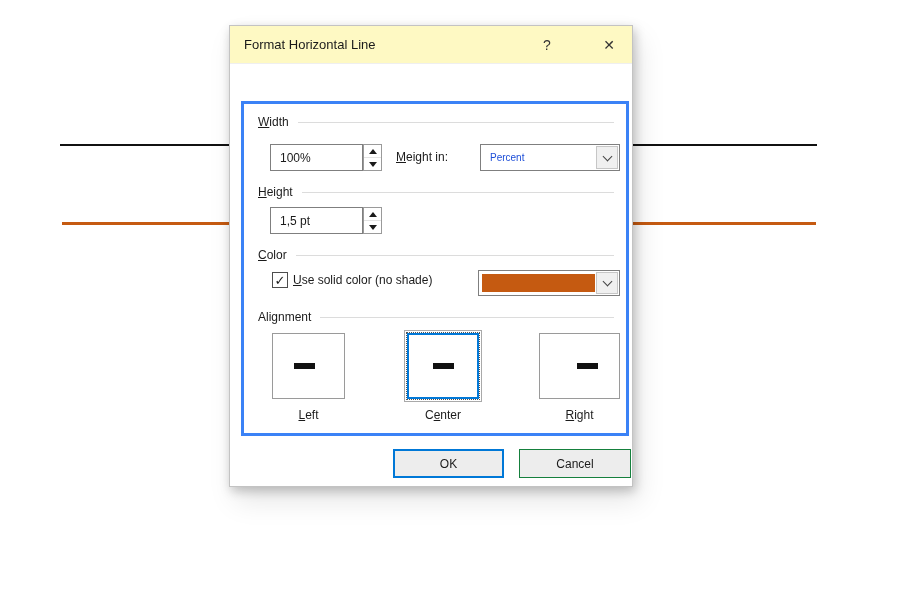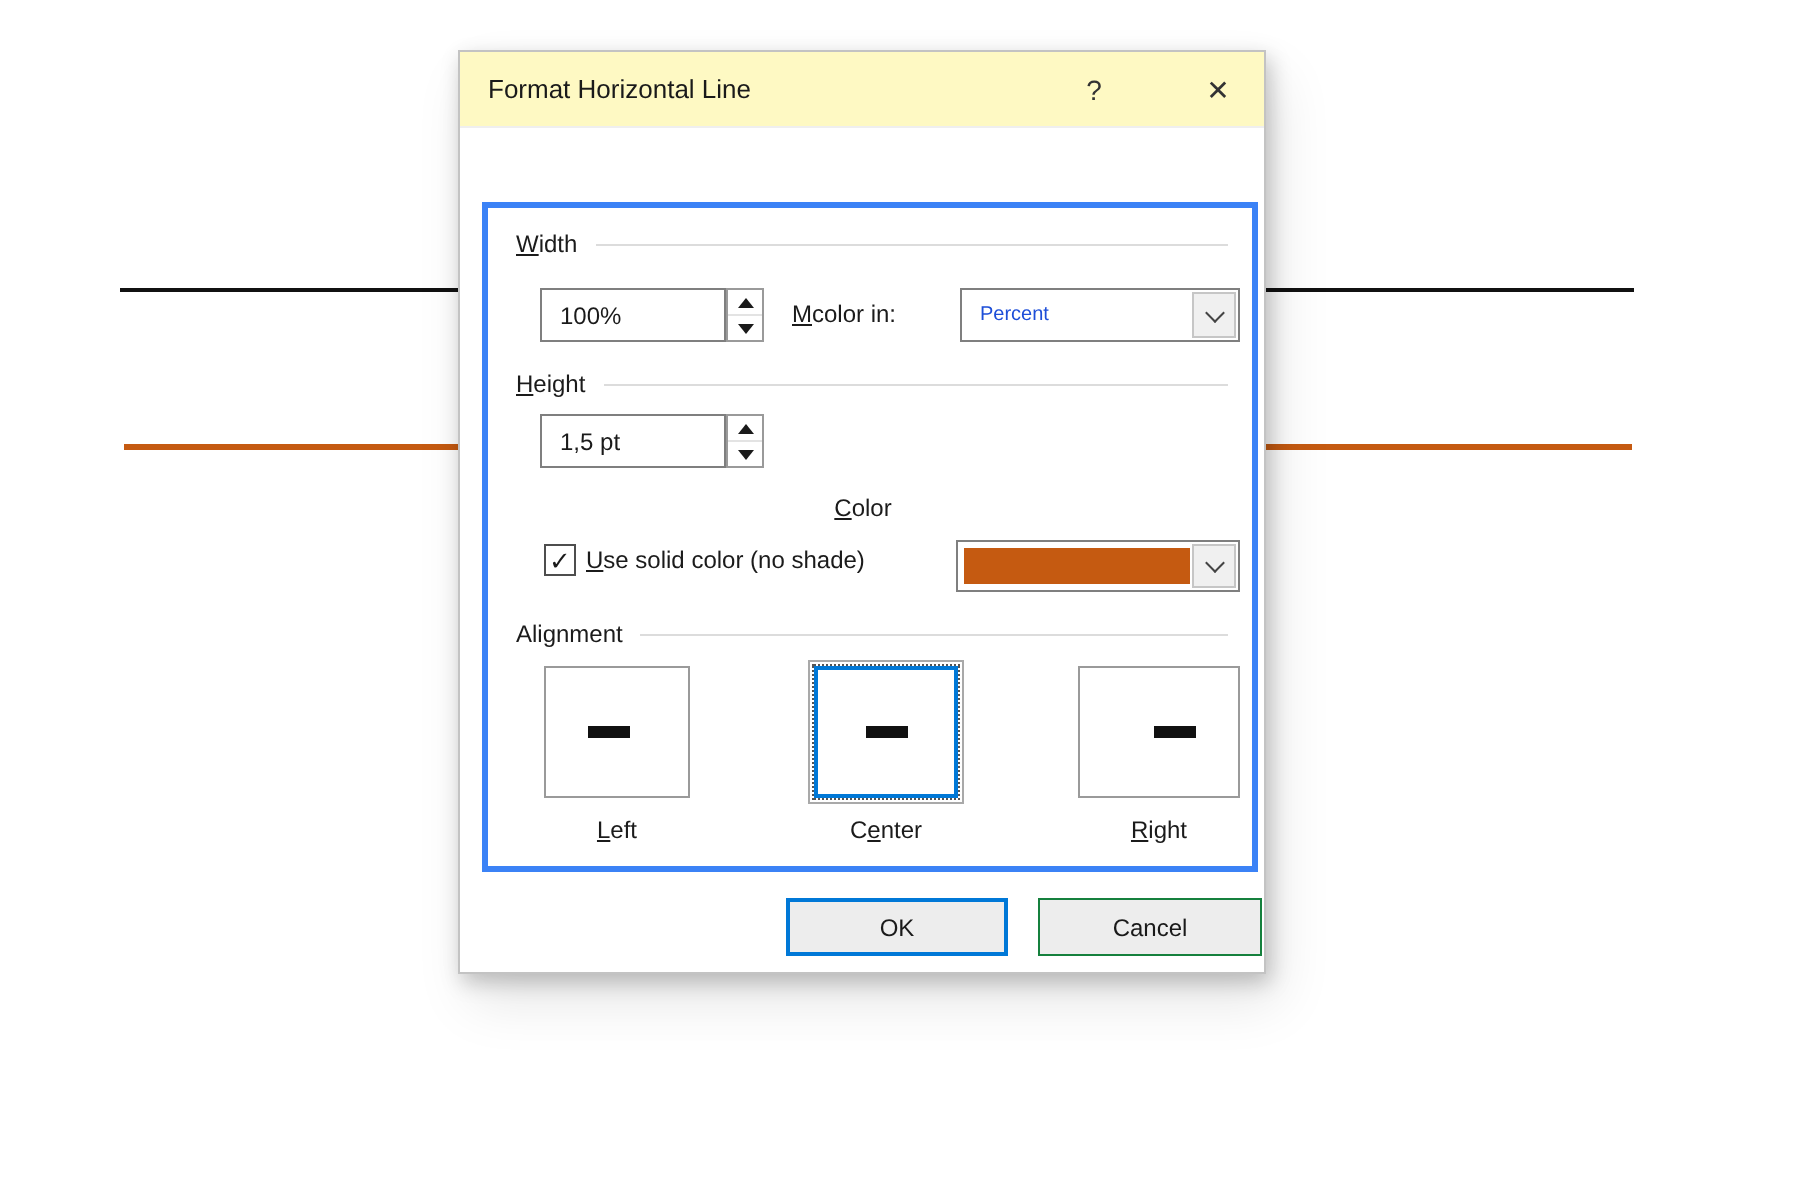--- a/index.html
+++ b/index.html
@@ -174,21 +174,21 @@
       <div class="spinner">
         <div class="spin-btn up">
             <span class="tri-up"></span>
           </div>
         <div class="spin-btn">
             <span class="tri-down"></span>
           </div>
       </div>
     </div>
 
-    <span class="inline-label" style="left:152px; top:40px;"><span class="u">M</span><span>color in:</span></span>
+    <span class="inline-label" style="left:152px; top:40px;"><span class="u">M</span><span>eight in:</span></span>
 
     <div class="combo" style="left:236px; top:40px; width:140px;">
       <span class="combo-text">Percent</span>
       <span class="combo-btn">
           <span class="chevron"></span>
         </span>
     </div>
 
     <div class="group-row" style="top:80px;">
       <span class="g-label"><span class="u">H</span><span>eight</span></span>
@@ -200,21 +200,21 @@
       <div class="spinner">
         <div class="spin-btn up">
             <span class="tri-up"></span>
           </div>
         <div class="spin-btn">
             <span class="tri-down"></span>
           </div>
       </div>
     </div>
 
-    <div class="group-row" style="top:143px;flex-direction:column;">
+    <div class="group-row" style="top:143px;">
       <span class="g-label"><span class="u">C</span><span>olor</span></span>
       <span class="g-rule"></span>
     </div>
 
     <div class="checkbox-row" style="left:28px; top:168px;">
       <span class="checkbox">
         <span>✓</span>
       </span>
       <span class="checkbox-label"><span class="u">U</span><span>se solid color (no shade)</span></span>
     </div>

